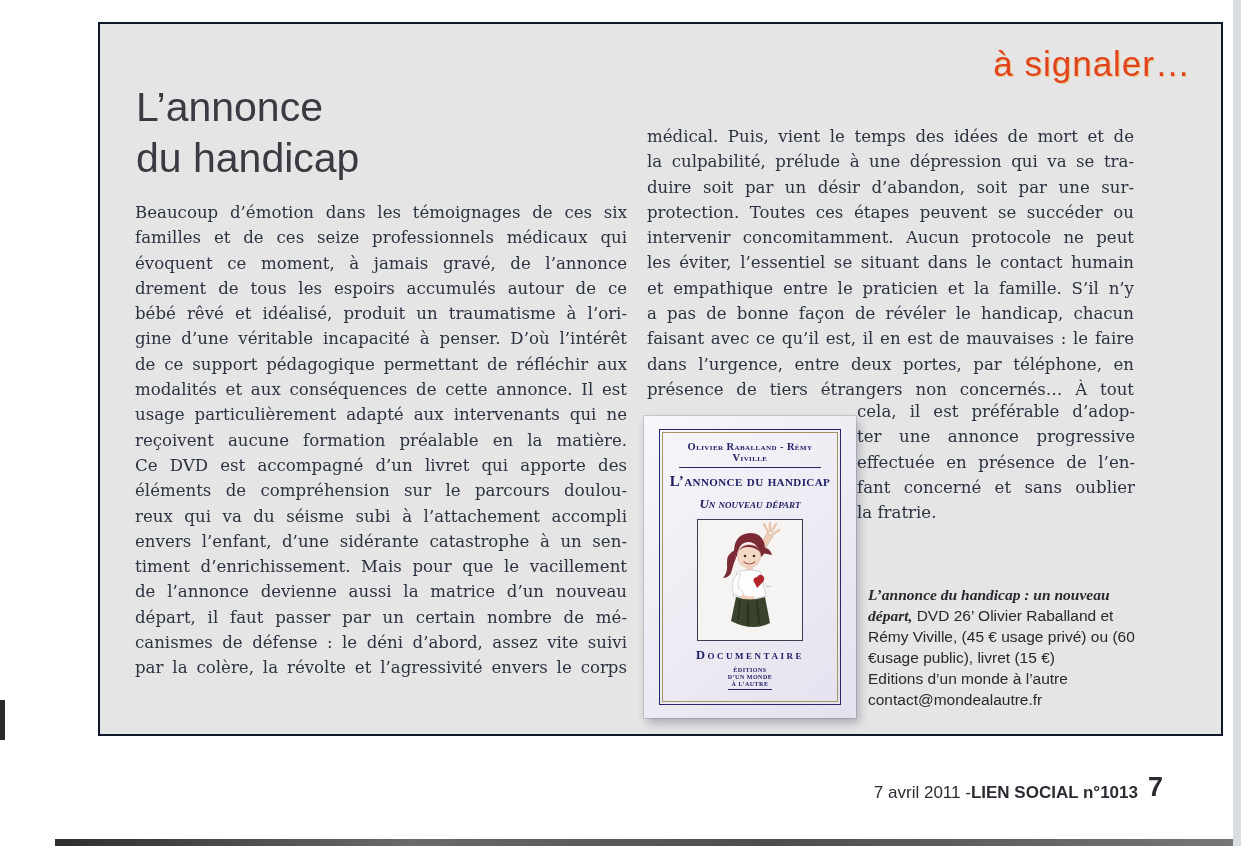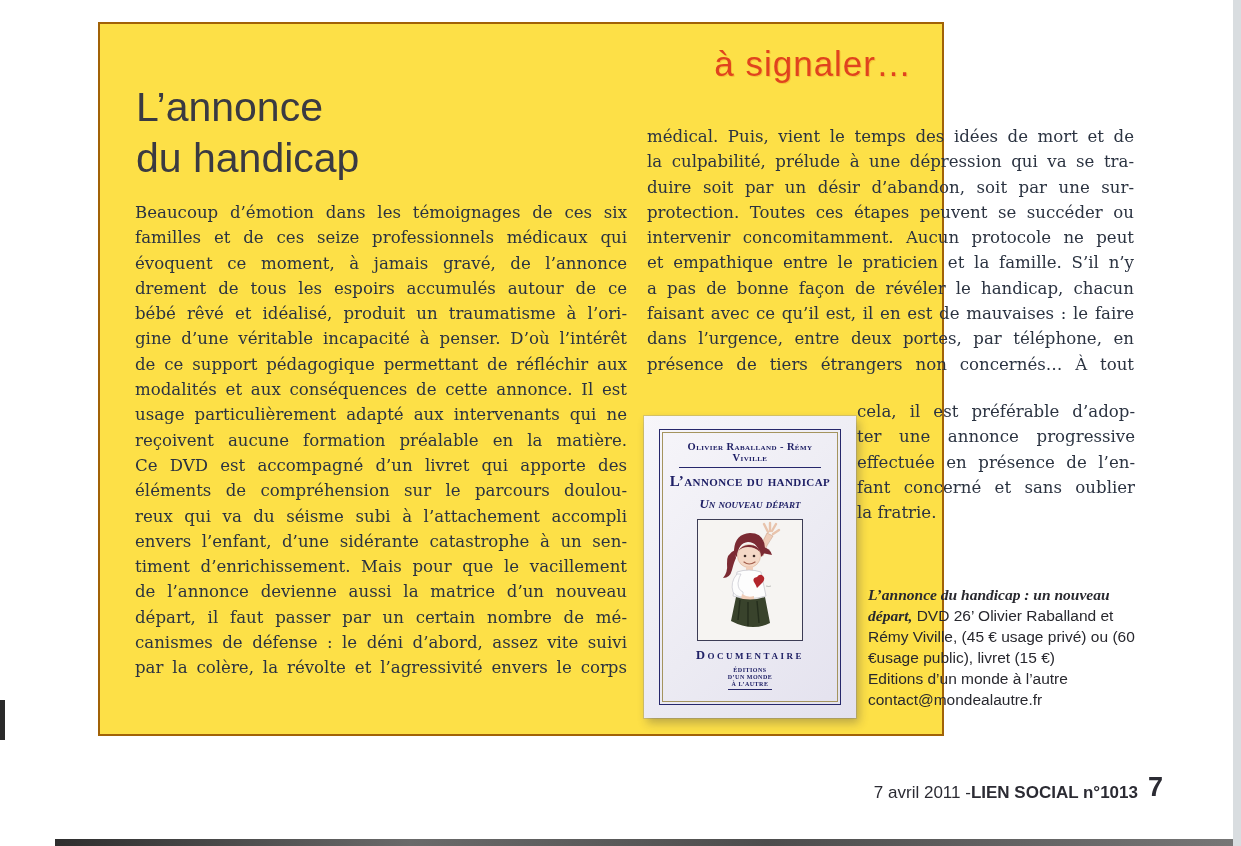--- a/index.html
+++ b/index.html
@@ -4,22 +4,22 @@
 <style>
   html,body { margin:0; padding:0; }
   body {
     width:1241px; height:846px; position:relative;
     background:#ffffff; overflow:hidden;
     font-family:"Liberation Sans", sans-serif;
   }
 
   
   .page-box {
-    position:absolute; left:98px; top:22px; width:846px; height:714px;
-    background:#fde047; border:2px solid #a16207; box-sizing:border-box;
+    position:absolute; left:98px; top:22px; width:1125px; height:714px;
+    background:#e5e5e5; border:2px solid #0f172a; box-sizing:border-box;
   }
 
   .signal-label {
     position:absolute; top:20px; right:30px;
     font-size:35px; letter-spacing:1px; color:#e0431e;
     text-shadow:1px 1px 0 rgba(240,170,40,.55);
     font-family:"Liberation Sans", sans-serif;
   }
 
   .article-title {
@@ -130,20 +130,21 @@
       <div class="jline">canismes de défense : le déni d’abord, assez vite suivi</div>
       <div class="jline">par la colère, la révolte et l’agressivité envers le corps</div>
     </div>
 
   <div class="body-col col-2">
       <div class="jline">médical. Puis, vient le temps des idées de mort et de</div>
       <div class="jline">la culpabilité, prélude à une dépression qui va se tra-</div>
       <div class="jline">duire soit par un désir d’abandon, soit par une sur-</div>
       <div class="jline">protection. Toutes ces étapes peuvent se succéder ou</div>
       <div class="jline">intervenir concomitamment. Aucun protocole ne peut</div>
+      <div class="jline">les éviter, l’essentiel se situant dans le contact humain</div>
       <div class="jline">et empathique entre le praticien et la famille. S’il n’y</div>
       <div class="jline">a pas de bonne façon de révéler le handicap, chacun</div>
       <div class="jline">faisant avec ce qu’il est, il en est de mauvaises : le faire</div>
       <div class="jline">dans l’urgence, entre deux portes, par téléphone, en</div>
       <div class="jline">présence de tiers étrangers non concernés… À tout</div>
     </div>
 
   <div class="body-col col-2-narrow">
       <div class="jline">cela, il est préférable d’adop-</div>
       <div class="jline">ter une annonce progressive</div>

